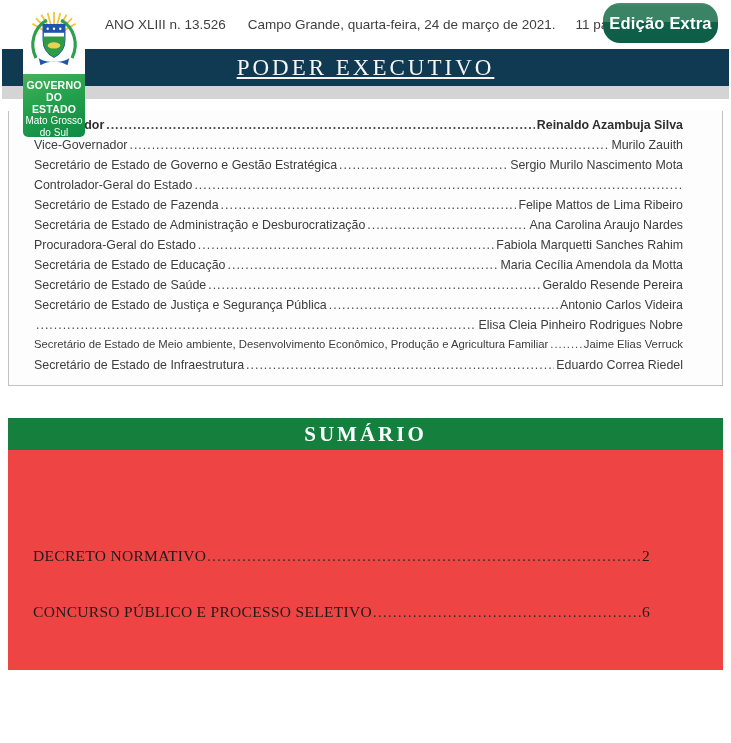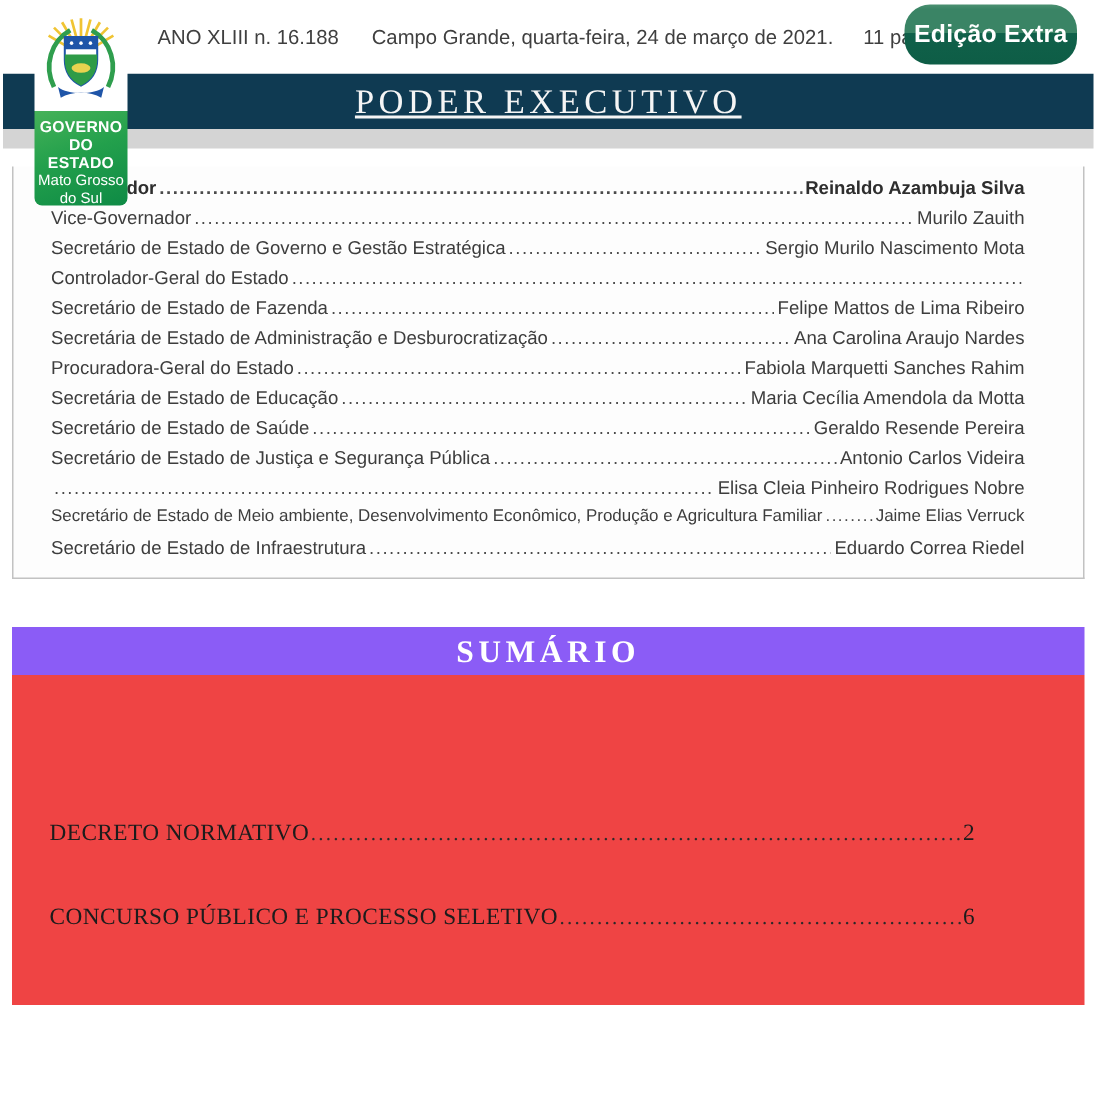--- a/index.html
+++ b/index.html
@@ -65,21 +65,21 @@
   .leader-row .role { white-space:nowrap; }
   .leader-row .dots { flex:1; overflow:hidden; white-space:nowrap; letter-spacing:1px; color:#4a4a4a; margin:0 2px; }
   .leader-row .name { white-space:nowrap;text-align:right; }
   .leader-row.bold { font-weight:bold; color:#2e2e2e; }
   .leader-row.small { font-size:11.3px; }
 
   .white-gap { height:20px; background:#ffffff; }
 
   
   .sum-band {
-    margin:0 8px; height:32px; background:#8b5cf6;
+    margin:0 8px; height:32px; background:#15803d;
     display:flex; align-items:center; justify-content:center;
     color:#ffffff; font-family:"Liberation Serif", serif; font-weight:bold;
     font-size:21px; letter-spacing:3px;
   }
   .sum-body { margin:0 8px; height:220px; background:#ef4444; padding:97px 0 16px 25px; }
   .sum-row {
     display:flex; align-items:baseline; width:617px;
     font-family:"Liberation Serif", serif; font-size:15.5px; color:#1c1c1c; letter-spacing:0.3px;
   }
   .sum-row .dots { flex:1; overflow:hidden; white-space:nowrap; letter-spacing:1.5px; font-size:14px; color:#2a2a2a; margin:0 1px; }
@@ -120,21 +120,21 @@
     <div class="gov-badge">
       <div class="b">GOVERNO</div>
       <div class="b">DO ESTADO</div>
       <div class="r">Mato Grosso</div>
       <div class="r">do Sul</div>
     </div>
   </div>
 
   <div class="info-bar">
     <div class="info-text">
-      <span class="seg1">ANO XLIII n. 16.188</span><span class="seg2">Campo Grande, quarta-feira, 24 de março de 2021.</span><span>11 páginas</span>
+      <span class="seg1">ANO XLIII n. 13.526</span><span class="seg2">Campo Grande, quarta-feira, 24 de março de 2021.</span><span>11 páginas</span>
     </div>
     <button class="extra-btn">Edição Extra</button>
   </div>
 
   <div class="navy-band">PODER EXECUTIVO</div>
   <div class="gray-strip"></div>
 
   <div class="officials-box">
       <div class="leader-row bold">
         <span class="role">Governador </span>

